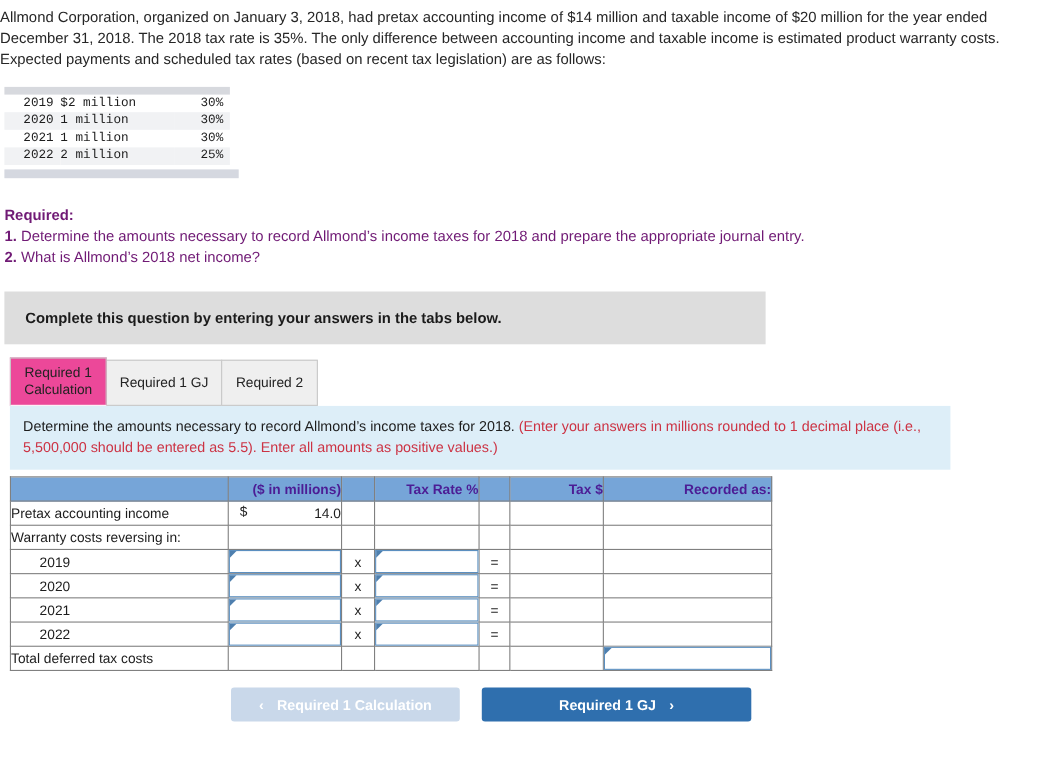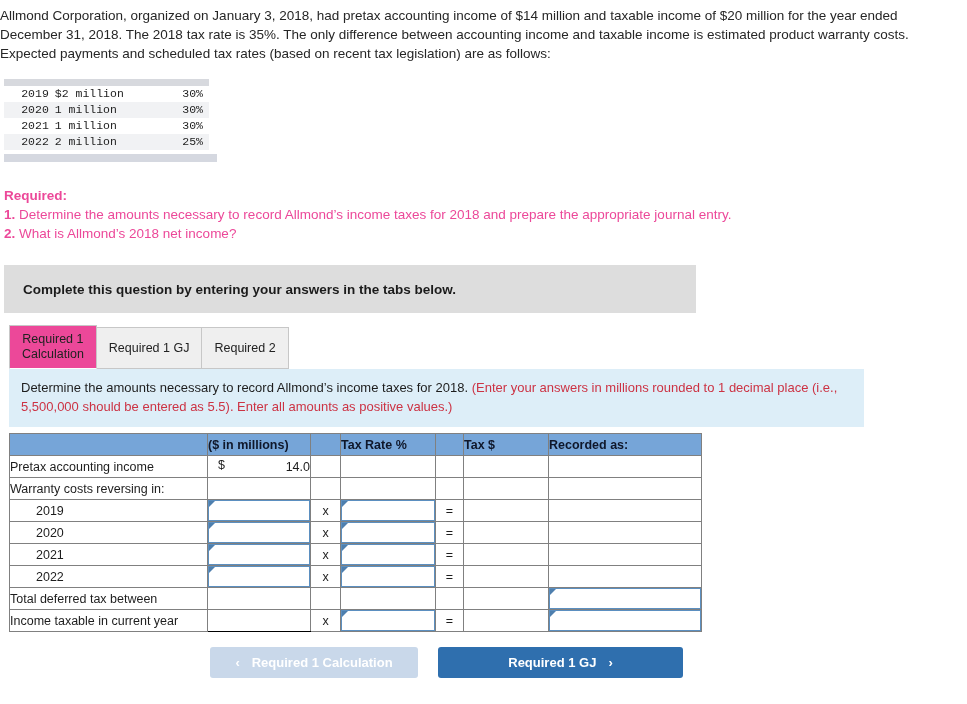--- a/index.html
+++ b/index.html
@@ -58,21 +58,21 @@
     width: 213px;
     background: #d5d8e0;
     margin-top: 4px;
   }
 
   
   .required-block {
     margin: 24px 0 0 4px;
     font-size: 13.5px;
     line-height: 19px;
-    color: #ec4899;
+    color: #701a75;
   }
   .required-block .req-head { font-weight: bold; }
   .required-block .req-num  { font-weight: bold; }
 
   
   .grey-banner {
     margin: 22px 0 0 4px;
     width: 692px;
     height: 48px;
     background: #dddddd;
@@ -141,24 +141,24 @@
     color: #1d1d1d;
   }
   .calc-table th, .calc-table td {
     border: 1px solid #808080;
     height: 22px;
     padding: 0;
     box-sizing: border-box;
   }
   .calc-table thead th {
     background: #76a5d8;
-    color: #0f172a;
+    color: #4c1d95;
     font-weight: bold;
     font-size: 12.5px;
-    text-align: left;
+    text-align: right;
   }
   .c-label  { width: 198px; }
   .c-mill   { width: 103px; }
   .c-x      { width: 30px;  }
   .c-rate   { width: 95px;  }
   .c-eq     { width: 28px;  }
   .c-tax    { width: 85px;  }
   .c-rec    { width: 153px; }
 
   .rowlabel { padding-left: 6px; text-align: left; }
@@ -389,44 +389,31 @@
       <td class="opsym">x</td>
       <td>
           <span class="cellbox"></span>
         </td>
       <td class="opsym">=</td>
       <td></td>
       <td></td>
     </tr>
 
     <tr>
-      <td class="rowlabel">Total deferred tax between</td>
-      <td></td>
-      <td></td>
-      <td></td>
-      <td></td>
-      <td></td>
-      <td>
-          <span class="cellbox"></span>
-        </td>
-    </tr>
-
-    <tr>
-      <td class="rowlabel">Income taxable in current year</td>
-      <td class="underline-cell"></td>
-      <td class="opsym">x</td>
-      <td>
-          <span class="cellbox"></span>
-        </td>
-      <td class="opsym">=</td>
-      <td></td>
-      <td>
-          <span class="cellbox"></span>
-        </td>
-    </tr>
+      <td class="rowlabel">Total deferred tax costs</td>
+      <td></td>
+      <td></td>
+      <td></td>
+      <td></td>
+      <td></td>
+      <td>
+          <span class="cellbox"></span>
+        </td>
+    </tr>
+
   </tbody>
 </table>
 
 <div class="btn-row">
   <button class="btn btn-prev">
     <span class="chev">‹</span>
     <span>Required 1 Calculation</span>
   </button>
   <button class="btn btn-next">
     <span>Required 1 GJ</span>

